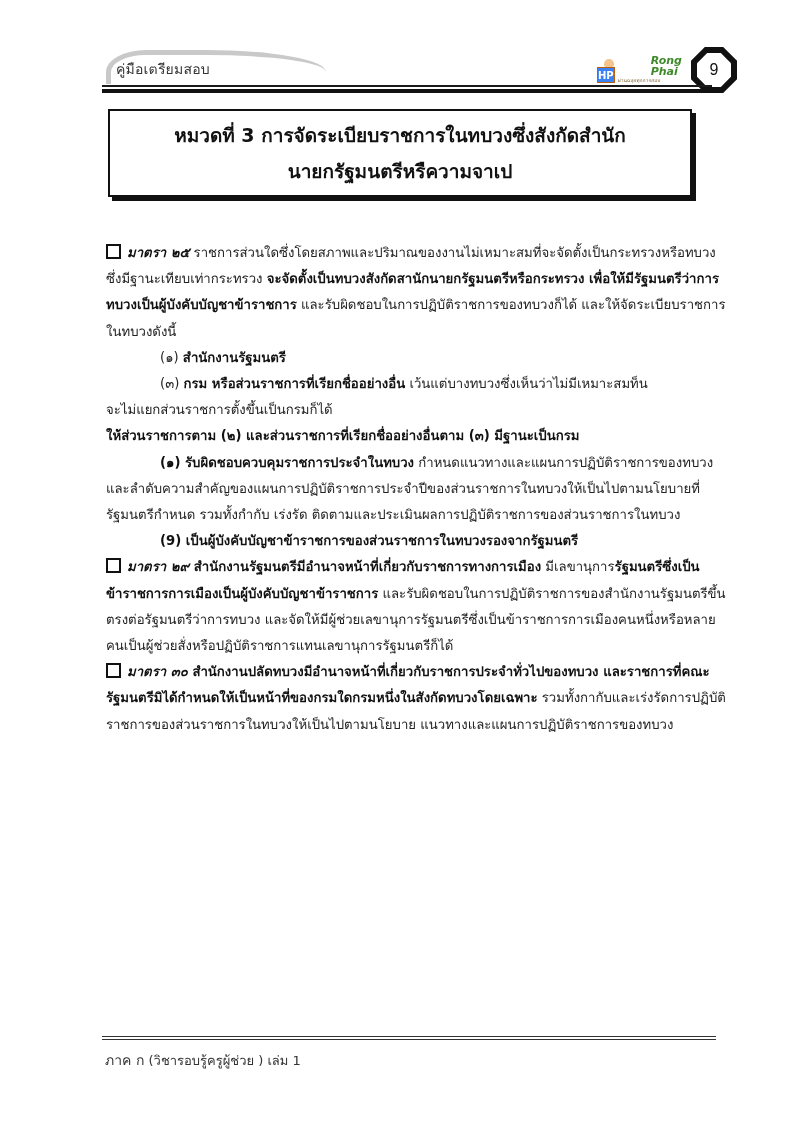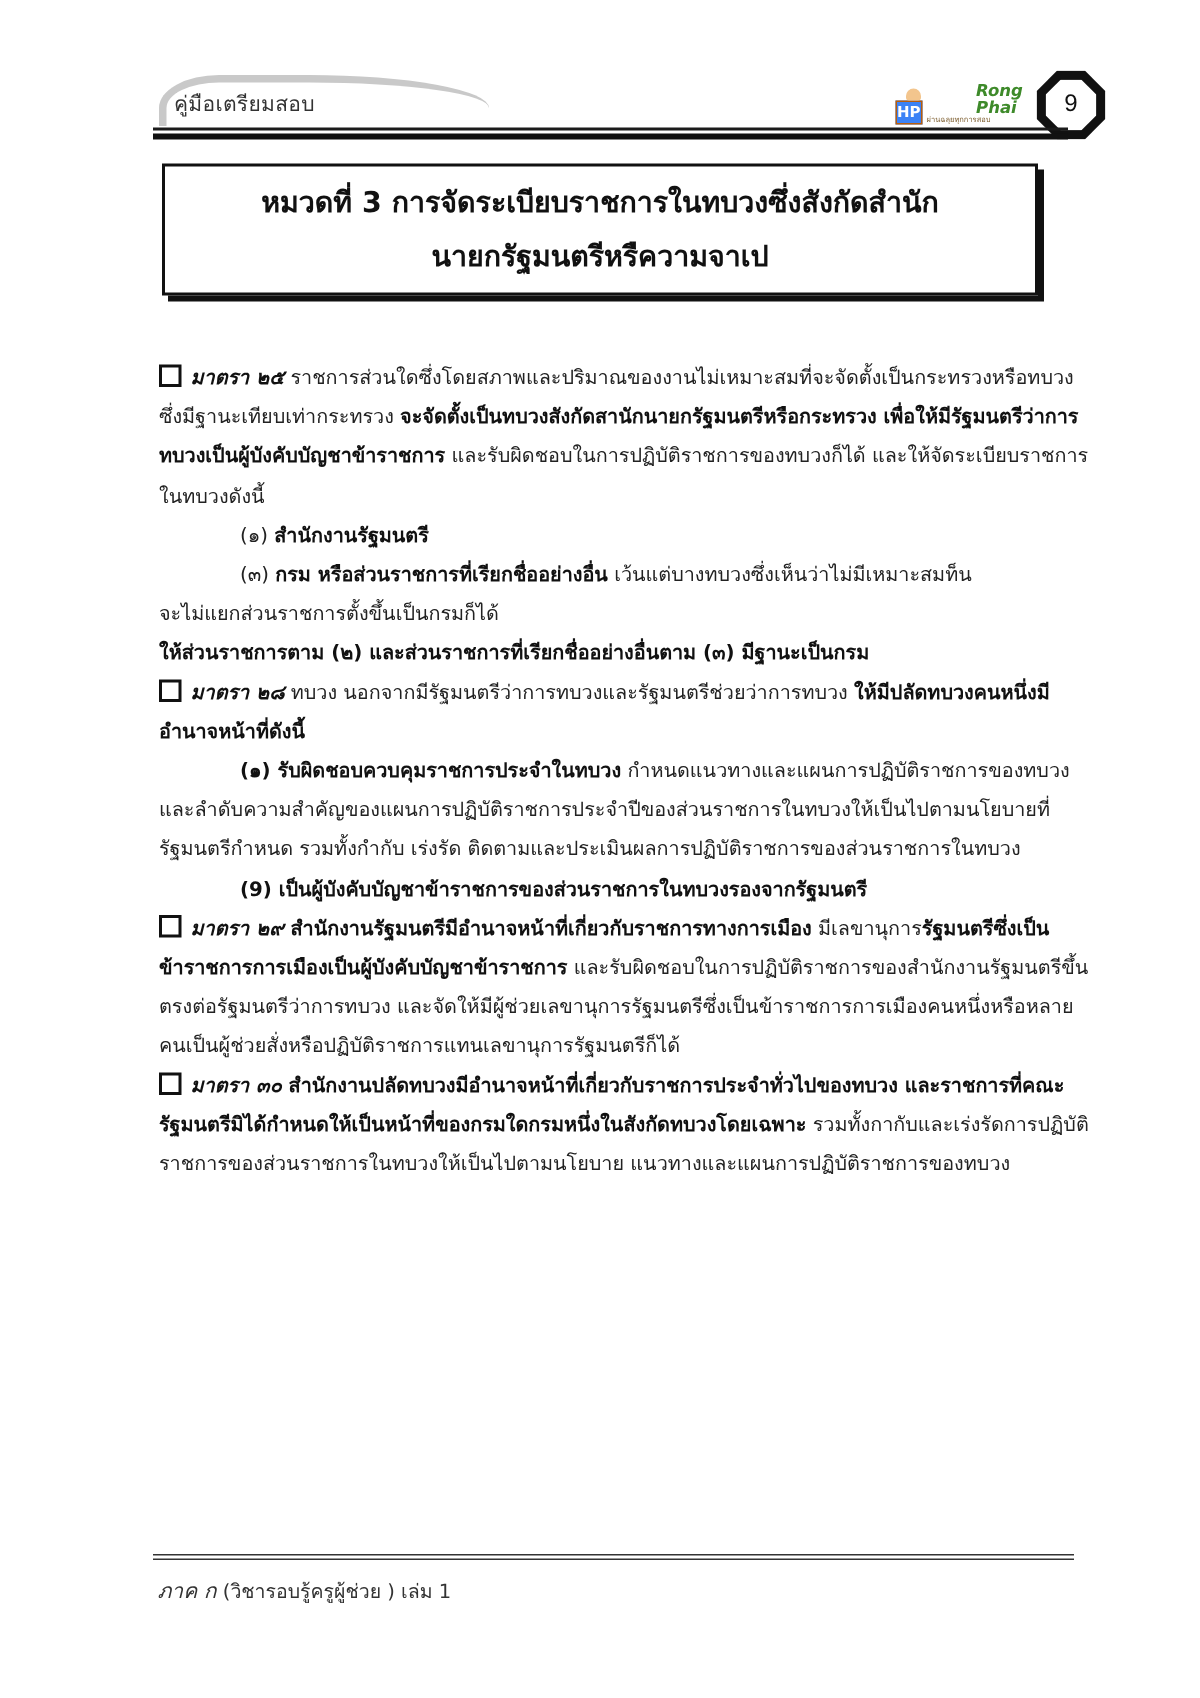--- a/index.html
+++ b/index.html
@@ -69,21 +69,21 @@
     }
     .chk {
       display: inline-block; width: 15px; height: 15px; border: 2.5px solid #111;
       vertical-align: -2px; margin-right: 6px; background: #fff;
     }
     .footer-rule-1 { position: absolute; left: 102px; top: 1036px; width: 614px; height: 1px; background: #333; }
     .footer-rule-2 { position: absolute; left: 102px; top: 1039px; width: 614px; height: 1px; background: #333; }
     .footer-text {
       position: absolute; left: 105px; top: 1049px; font-size: 13px; color: #333;
     }
-    .footer-text .it { font-style: italic; font-size: 14px; margin-top: 36px; }
+    .footer-text .it { font-size: 14px; margin-top: 36px; }
   </style>
 </head>
 <body>
 
 <div class="header-arc"></div>
 <div class="header-title">คู่มือเตรียมสอบ</div>
 <div class="logo">
   <div class="logo-mark">HP</div>
   <div class="logo-text">
     <span class="logo-name">Rong Phai</span>
@@ -108,23 +108,20 @@
   </p>
   <p class="para indent">
     <span>(๑) </span><span class="b">สำนักงานรัฐมนตรี</span>
   </p>
   <p class="para indent">
     <span>(๓) </span><span class="b">กรม หรือส่วนราชการที่เรียกชื่ออย่างอื่น</span><span> เว้นแต่บางทบวงซึ่งเห็นว่าไม่มีเหมาะสมท็น</span>
   </p>
   <p class="para">จะไม่แยกส่วนราชการตั้งขึ้นเป็นกรมก็ได้</p>
   <p class="para b">ให้ส่วนราชการตาม (๒) และส่วนราชการที่เรียกชื่ออย่างอื่นตาม (๓) มีฐานะเป็นกรม</p>
 
-  <p class="para">
-    <span class="chk"></span><span class="sec">มาตรา ๒๘</span><span> ทบวง นอกจากมีรัฐมนตรีว่าการทบวงและรัฐมนตรีช่วยว่าการทบวง </span><span class="b">ให้มีปลัดทบวงคนหนึ่งมีอำนาจหน้าที่ดังนี้</span>
-  </p>
   <p class="para" style="text-indent:54px;">
     <span class="b">(๑) รับผิดชอบควบคุมราชการประจำในทบวง</span><span> กำหนดแนวทางและแผนการปฏิบัติราชการของทบวง และลำดับความสำคัญของแผนการปฏิบัติราชการประจำปีของส่วนราชการในทบวงให้เป็นไปตามนโยบายที่รัฐมนตรีกำหนด รวมทั้งกำกับ เร่งรัด ติดตามและประเมินผลการปฏิบัติราชการของส่วนราชการในทบวง</span>
   </p>
   <p class="para indent2">
     <span class="b">(9) เป็นผู้บังคับบัญชาข้าราชการของส่วนราชการในทบวงรองจากรัฐมนตรี</span>
   </p>
 
   <p class="para">
     <span class="chk"></span><span class="sec">มาตรา ๒๙</span><span class="b"> สำนักงานรัฐมนตรีมีอำนาจหน้าที่เกี่ยวกับราชการทางการเมือง</span><span> มีเลขานุการ</span><span class="b">รัฐมนตรีซึ่งเป็นข้าราชการการเมืองเป็นผู้บังคับบัญชาข้าราชการ</span><span> และรับผิดชอบในการปฏิบัติราชการของสำนักงานรัฐมนตรีขึ้นตรงต่อรัฐมนตรีว่าการทบวง และจัดให้มีผู้ช่วยเลขานุการรัฐมนตรีซึ่งเป็นข้าราชการการเมืองคนหนึ่งหรือหลายคนเป็นผู้ช่วยสั่งหรือปฏิบัติราชการแทนเลขานุการรัฐมนตรีก็ได้</span>
   </p>

